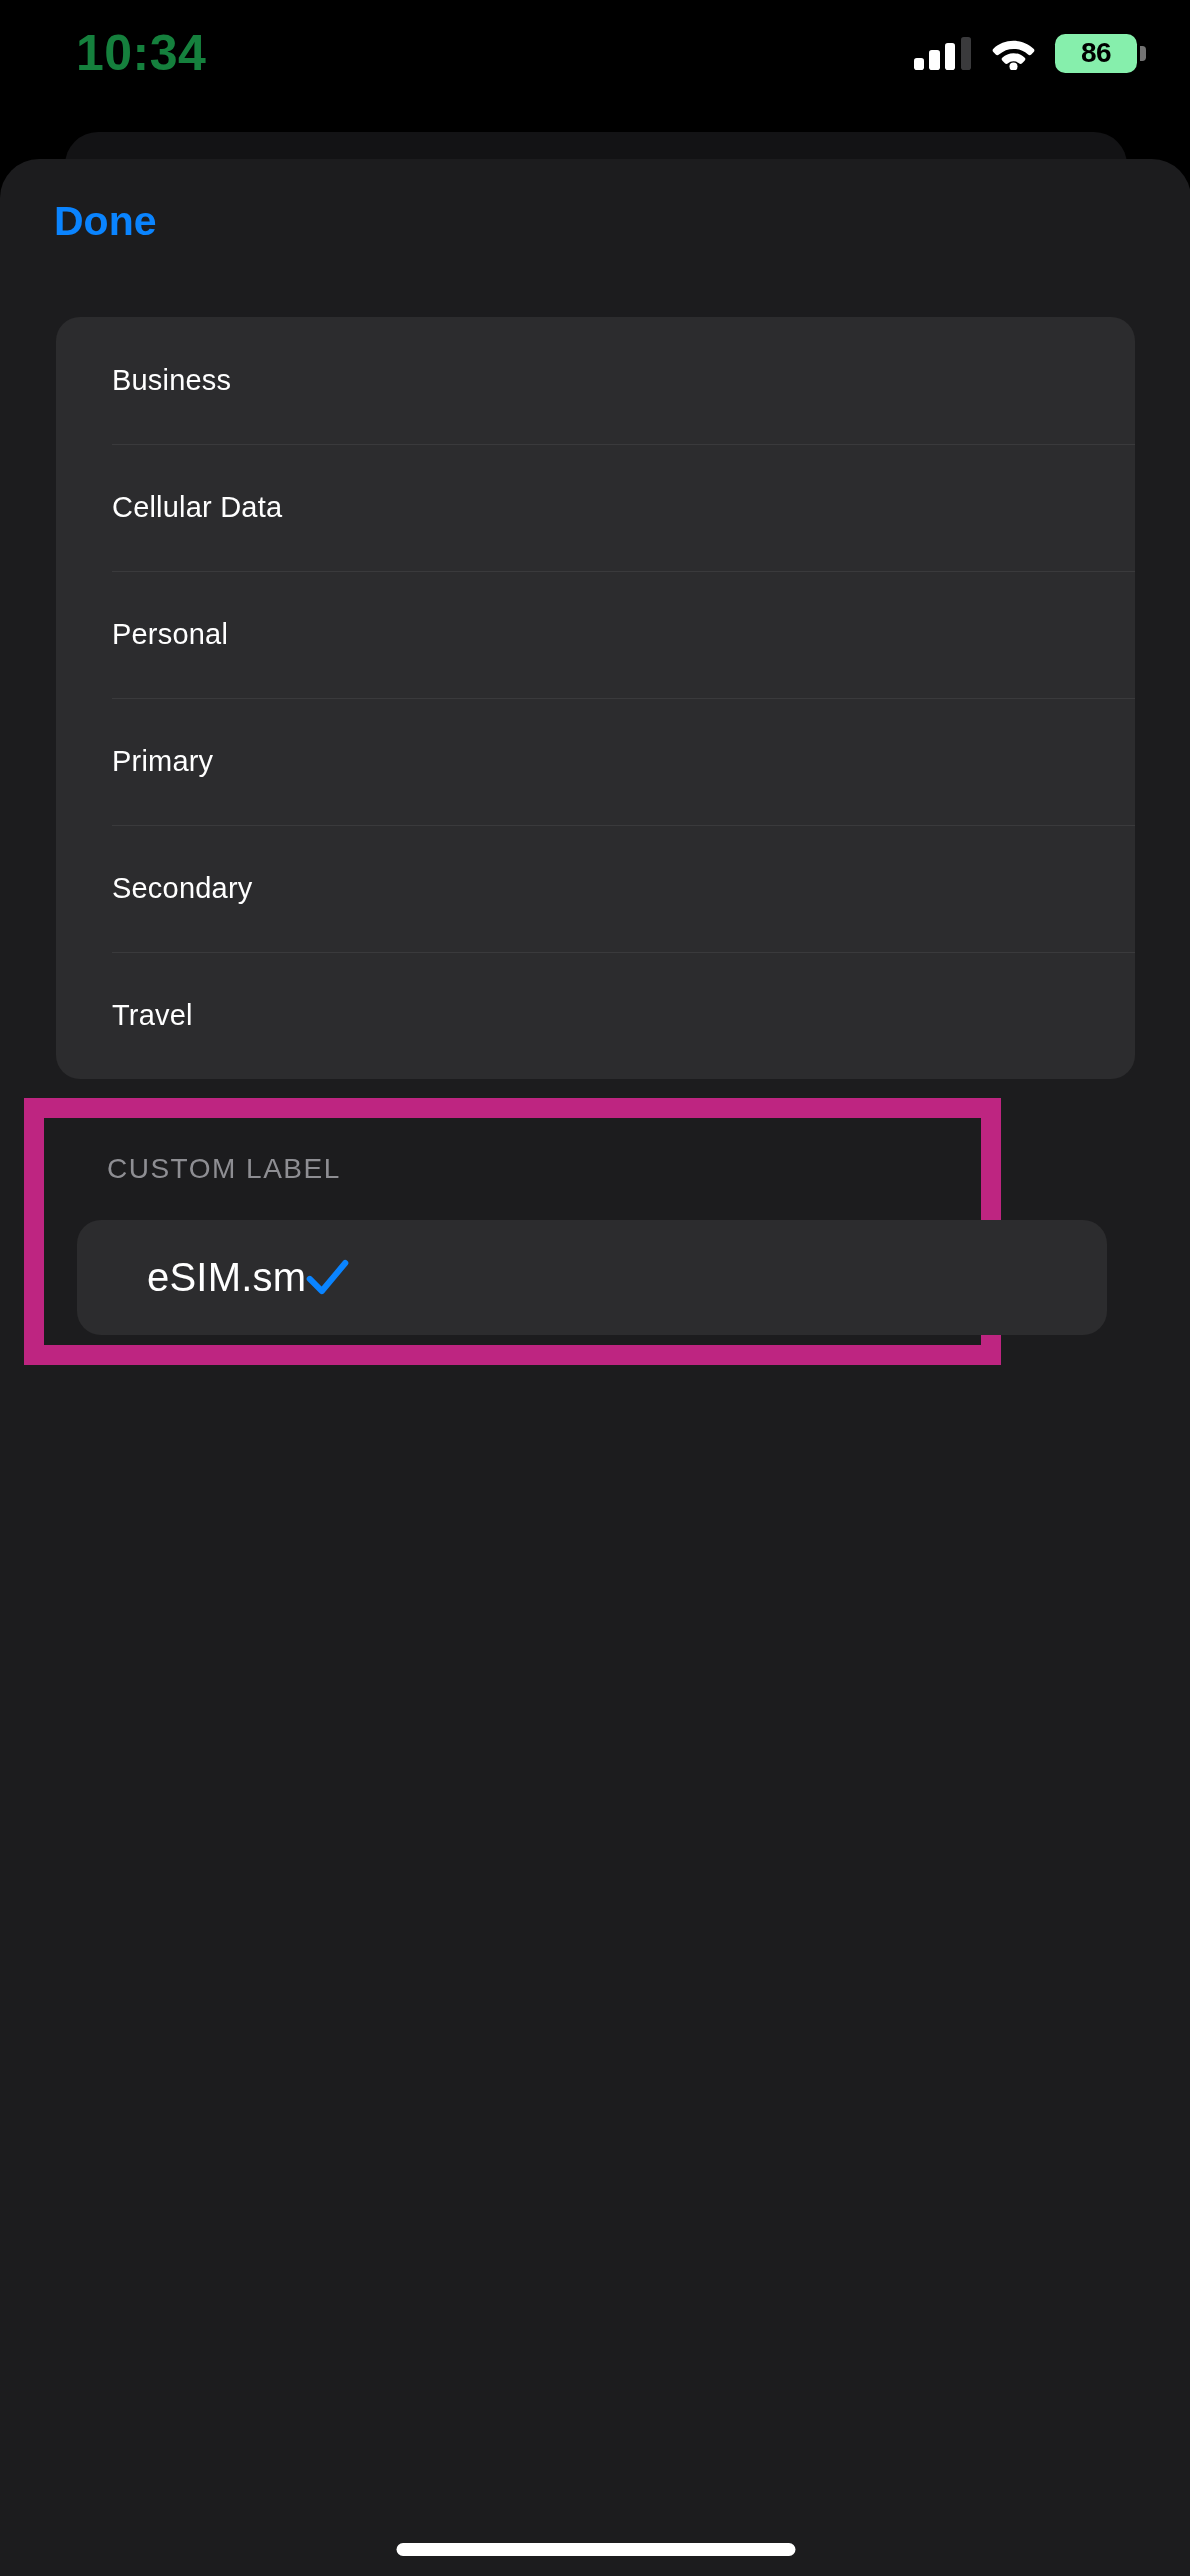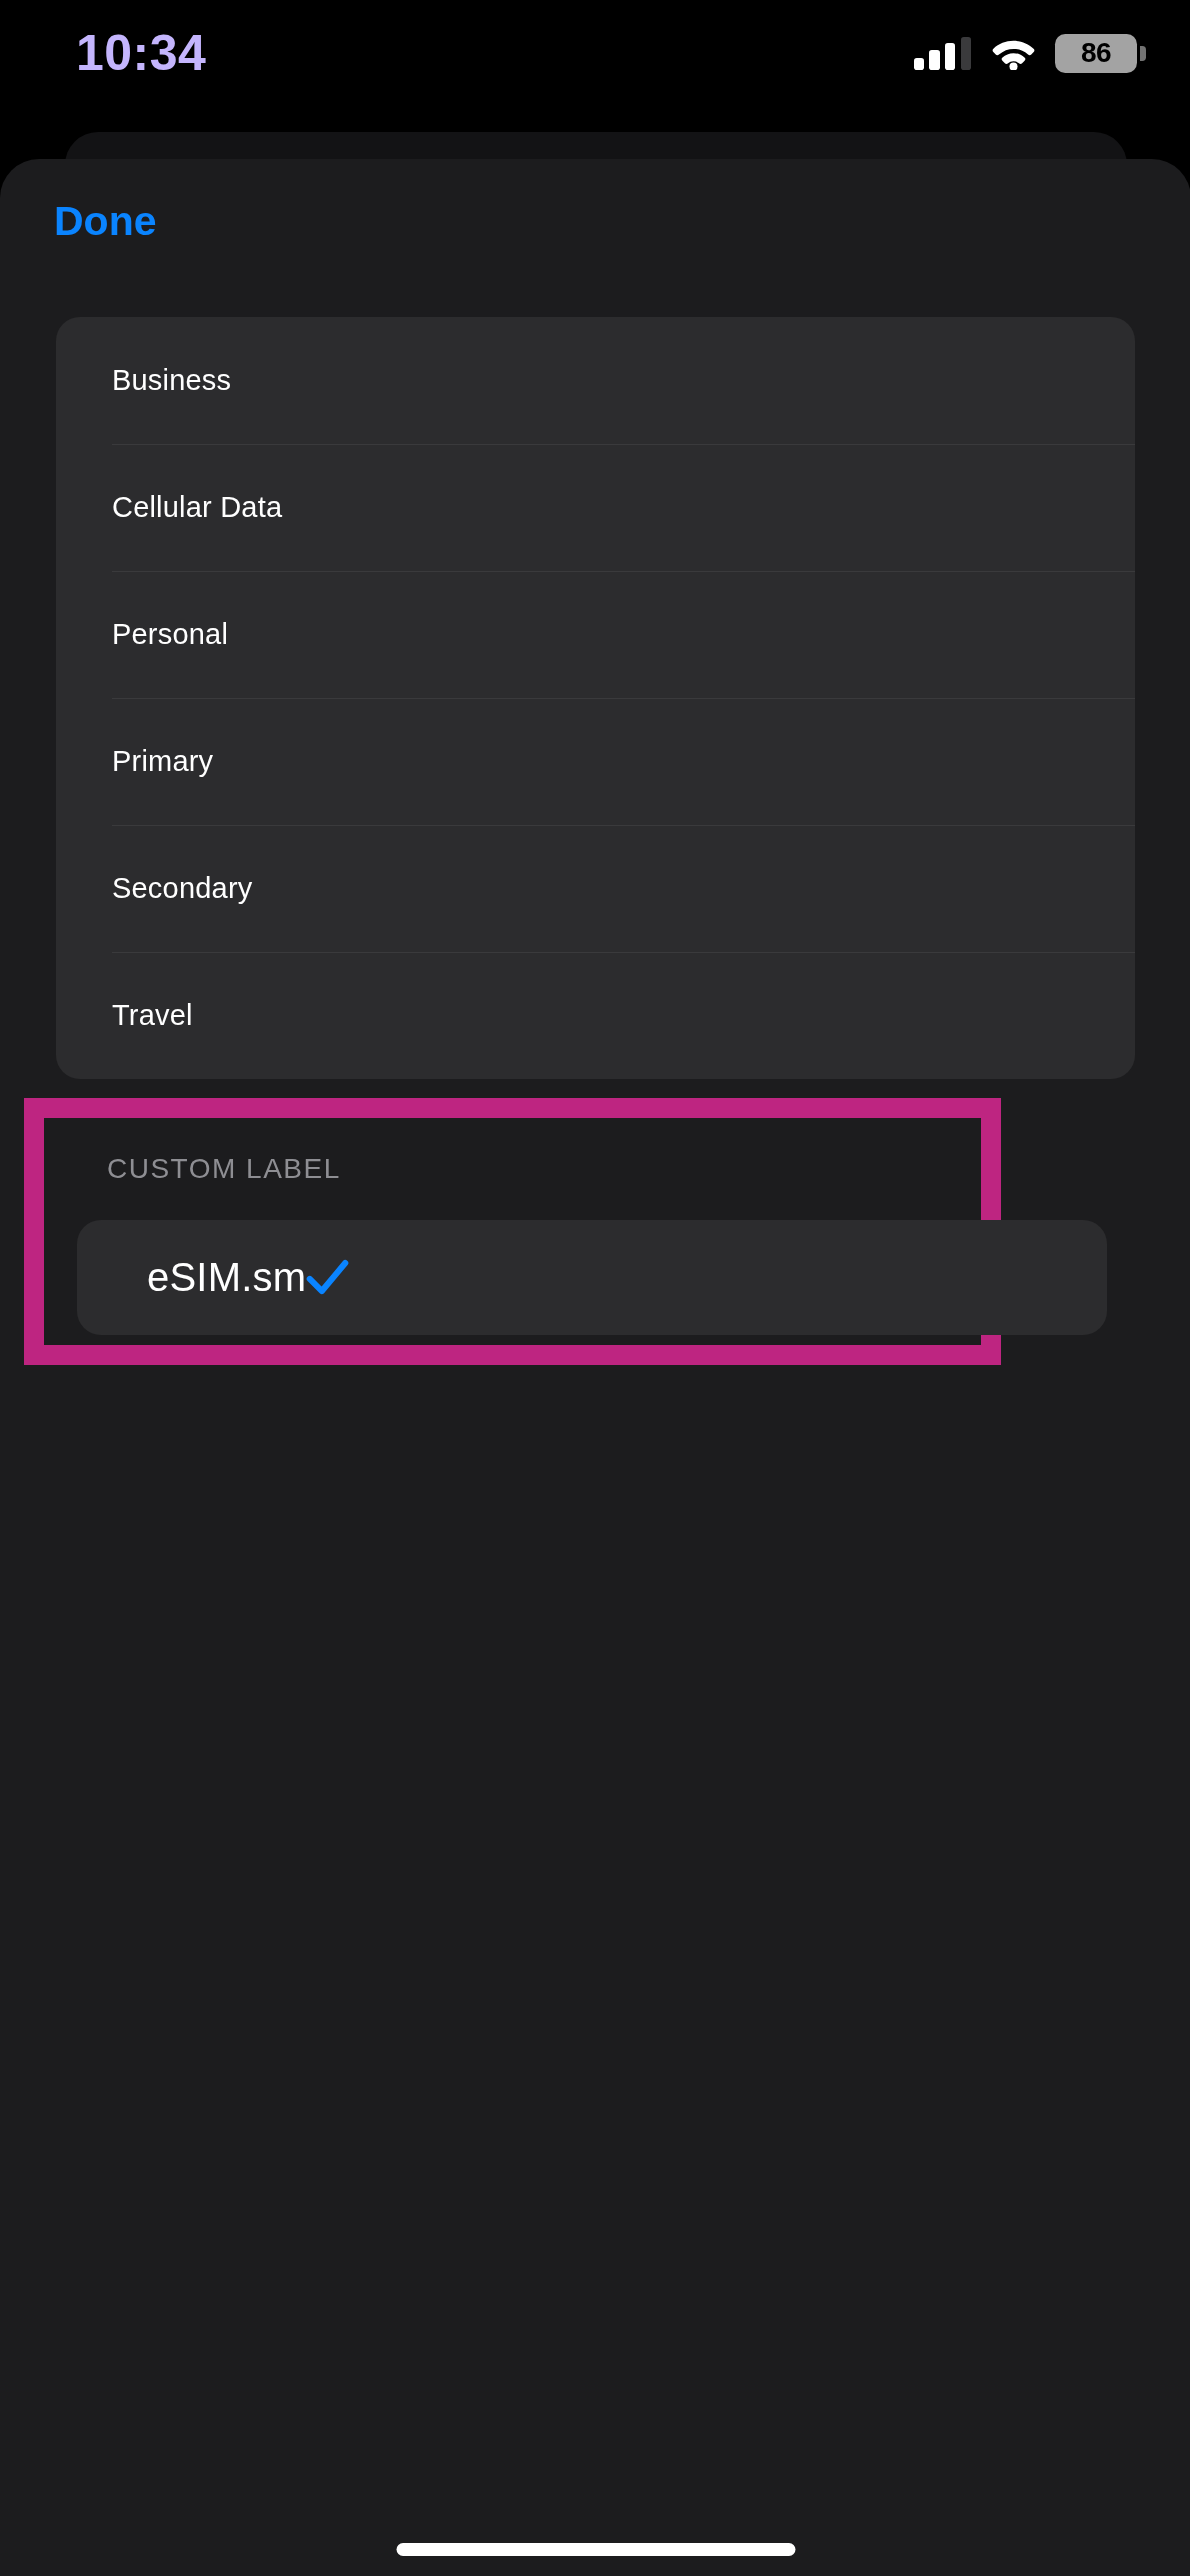--- a/index.html
+++ b/index.html
@@ -28,21 +28,21 @@
     height:122px;
     background:#000000;
     z-index:40;
   }
   #status-time {
     position:absolute;
     left:76px; top:28px;
     width:204px;
     font-size:50px;
     font-weight:bold;
-    color:#c4b5fd;
+    color:#15803d;
     letter-spacing:0.5px;
     line-height:50px;
   }
   #status-right {
     position:absolute;
     right:54px; top:30px;
     height:46px;
     display:flex;
     align-items:center;
     gap:20.4px;
@@ -55,21 +55,21 @@
   .cell-bars i:nth-child(3){ height:27px; }
   .cell-bars i:nth-child(4){ height:33px; background:#3A3A3C; }
 
   
   .wifi-icon { width:43px; height:33px; display:block; }
 
   
   .battery {
     position:relative;
     width:82px; height:39px;
-    background:#a3a3a3;
+    background:#86efac;
     border-radius:10.2px;
     display:flex; align-items:center; justify-content:center;
   }
   .battery .pct {
     font-size:28px;
     font-weight:bold;
     color:#000000;
     line-height:28px;
     letter-spacing:-0.5px;
   }

